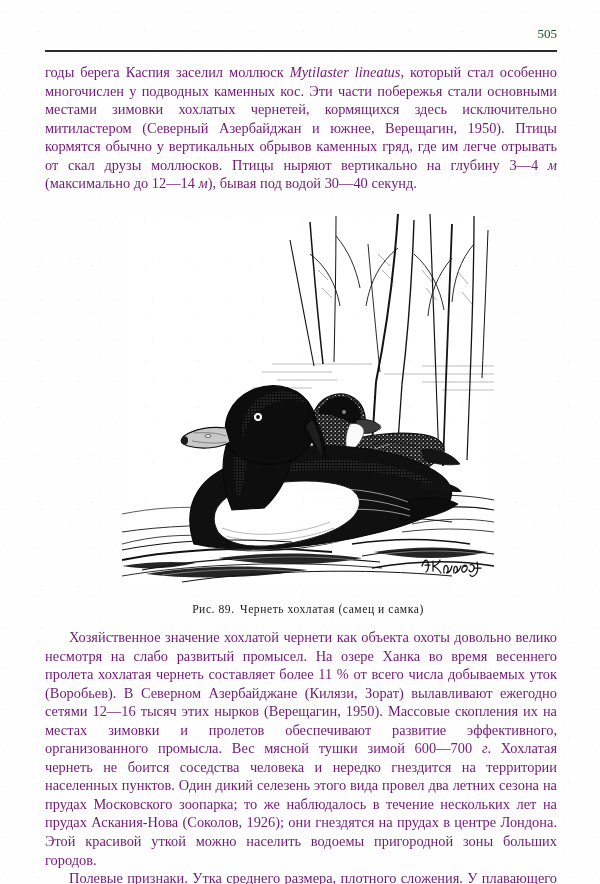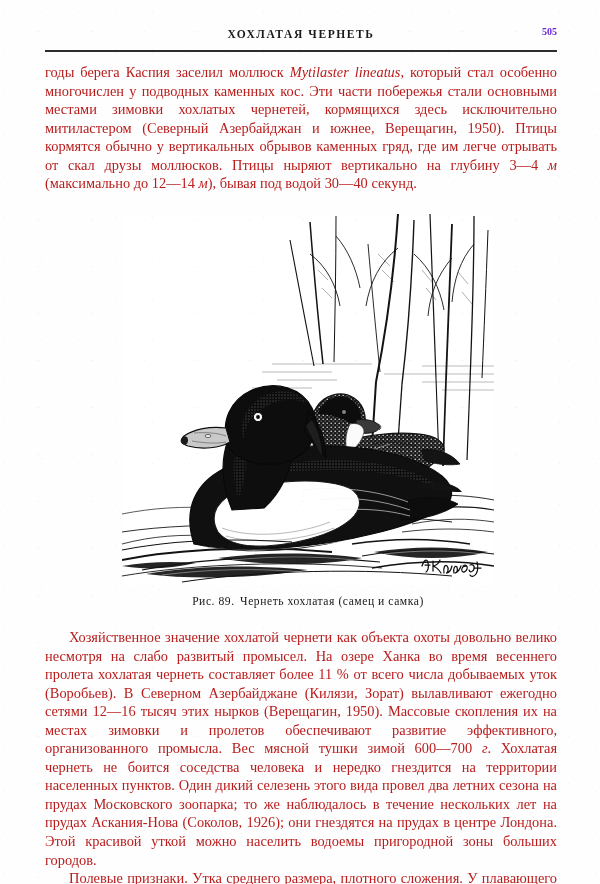--- a/index.html
+++ b/index.html
@@ -32,23 +32,22 @@
     text-align: center;
     font-size: 11.5px;
     letter-spacing: 1.6px;
     font-weight: 700;
     color: #1a1a1a;
   }
   .runhead-folio {
     position: absolute;
     right: 0;
     top: -2px;
-    font-size: 10px;
-    color: #6d28d9;
-    font-weight: bold;
+    font-size: 13px;
+    color: #14532d;
   }
   .rule {
     position: absolute;
     left: 45px;
     top: 50px;
     width: 512px;
     height: 2px;
     background: #1b1b1b;
     opacity: .92;
   }
@@ -58,37 +57,37 @@
     left: 45px;
     width: 512px;
   }
   p.bodytext {
     margin: 0;
     font-size: 14.4px;
     line-height: 18.55px;
     text-align: justify;
     text-justify: inter-word;
     hyphens: manual;
-    color: #b91c1c;
+    color: #701a75;
   }
   p.indent { text-indent: 24px; }
   .it { font-style: italic; }
   .bd { font-weight: 400; }
   .top-block { top: 63px; }
   .mid-block { top: 628px; }
   
   .figure {
     position: absolute;
     left: 122px;
     top: 214px;
     width: 372px;
   }
   .figure svg { display: block; width: 372px; height: 372px; }
   .figcaption {
-    margin-top: 9px;
+    margin-top: 17px;
     text-align: center;
     font-size: 11.6px;
     letter-spacing: .55px;
     color: #171717;
   }
   .figcaption .num { margin-right: 2px; }
   
   .speckle {
     position: absolute;
     inset: 0;
@@ -100,21 +99,20 @@
       radial-gradient(circle at 45% 88%, #000 0.35px, transparent 0.8px);
     background-size: 37px 41px, 53px 47px, 29px 33px;
   }
 </style>
 </head>
 <body>
 
 <div class="page">
 
   <div class="runhead">
-    <div class="runhead-title">ХОХЛАТАЯ ЧЕРНЕТЬ</div>
     <div class="runhead-folio">505</div>
   </div>
   <div class="rule"></div>
 
   <div class="col top-block">
     <p class="bodytext"><span>годы берега Каспия заселил моллюск </span><span class="it">Mytilaster lineatus</span><span>, который стал особенно многочислен у подводных каменных кос. Эти части побережья стали основными местами зимовки хохлатых чернетей, кормящихся здесь исключительно митиластером (Северный Азербайджан и южнее, Верещагин, 1950). Птицы кормятся обычно у вертикальных обрывов каменных гряд, где им легче отрывать от скал друзы моллюсков. Птицы ныряют вертикально на глубину 3—4 </span><span class="it">м</span><span> (максимально до 12—14 </span><span class="it">м</span><span>), бывая под водой 30—40 секунд.</span></p>
   </div>
 
   <div class="figure">
     <svg viewBox="0 0 372 372" xmlns="http://www.w3.org/2000/svg">

